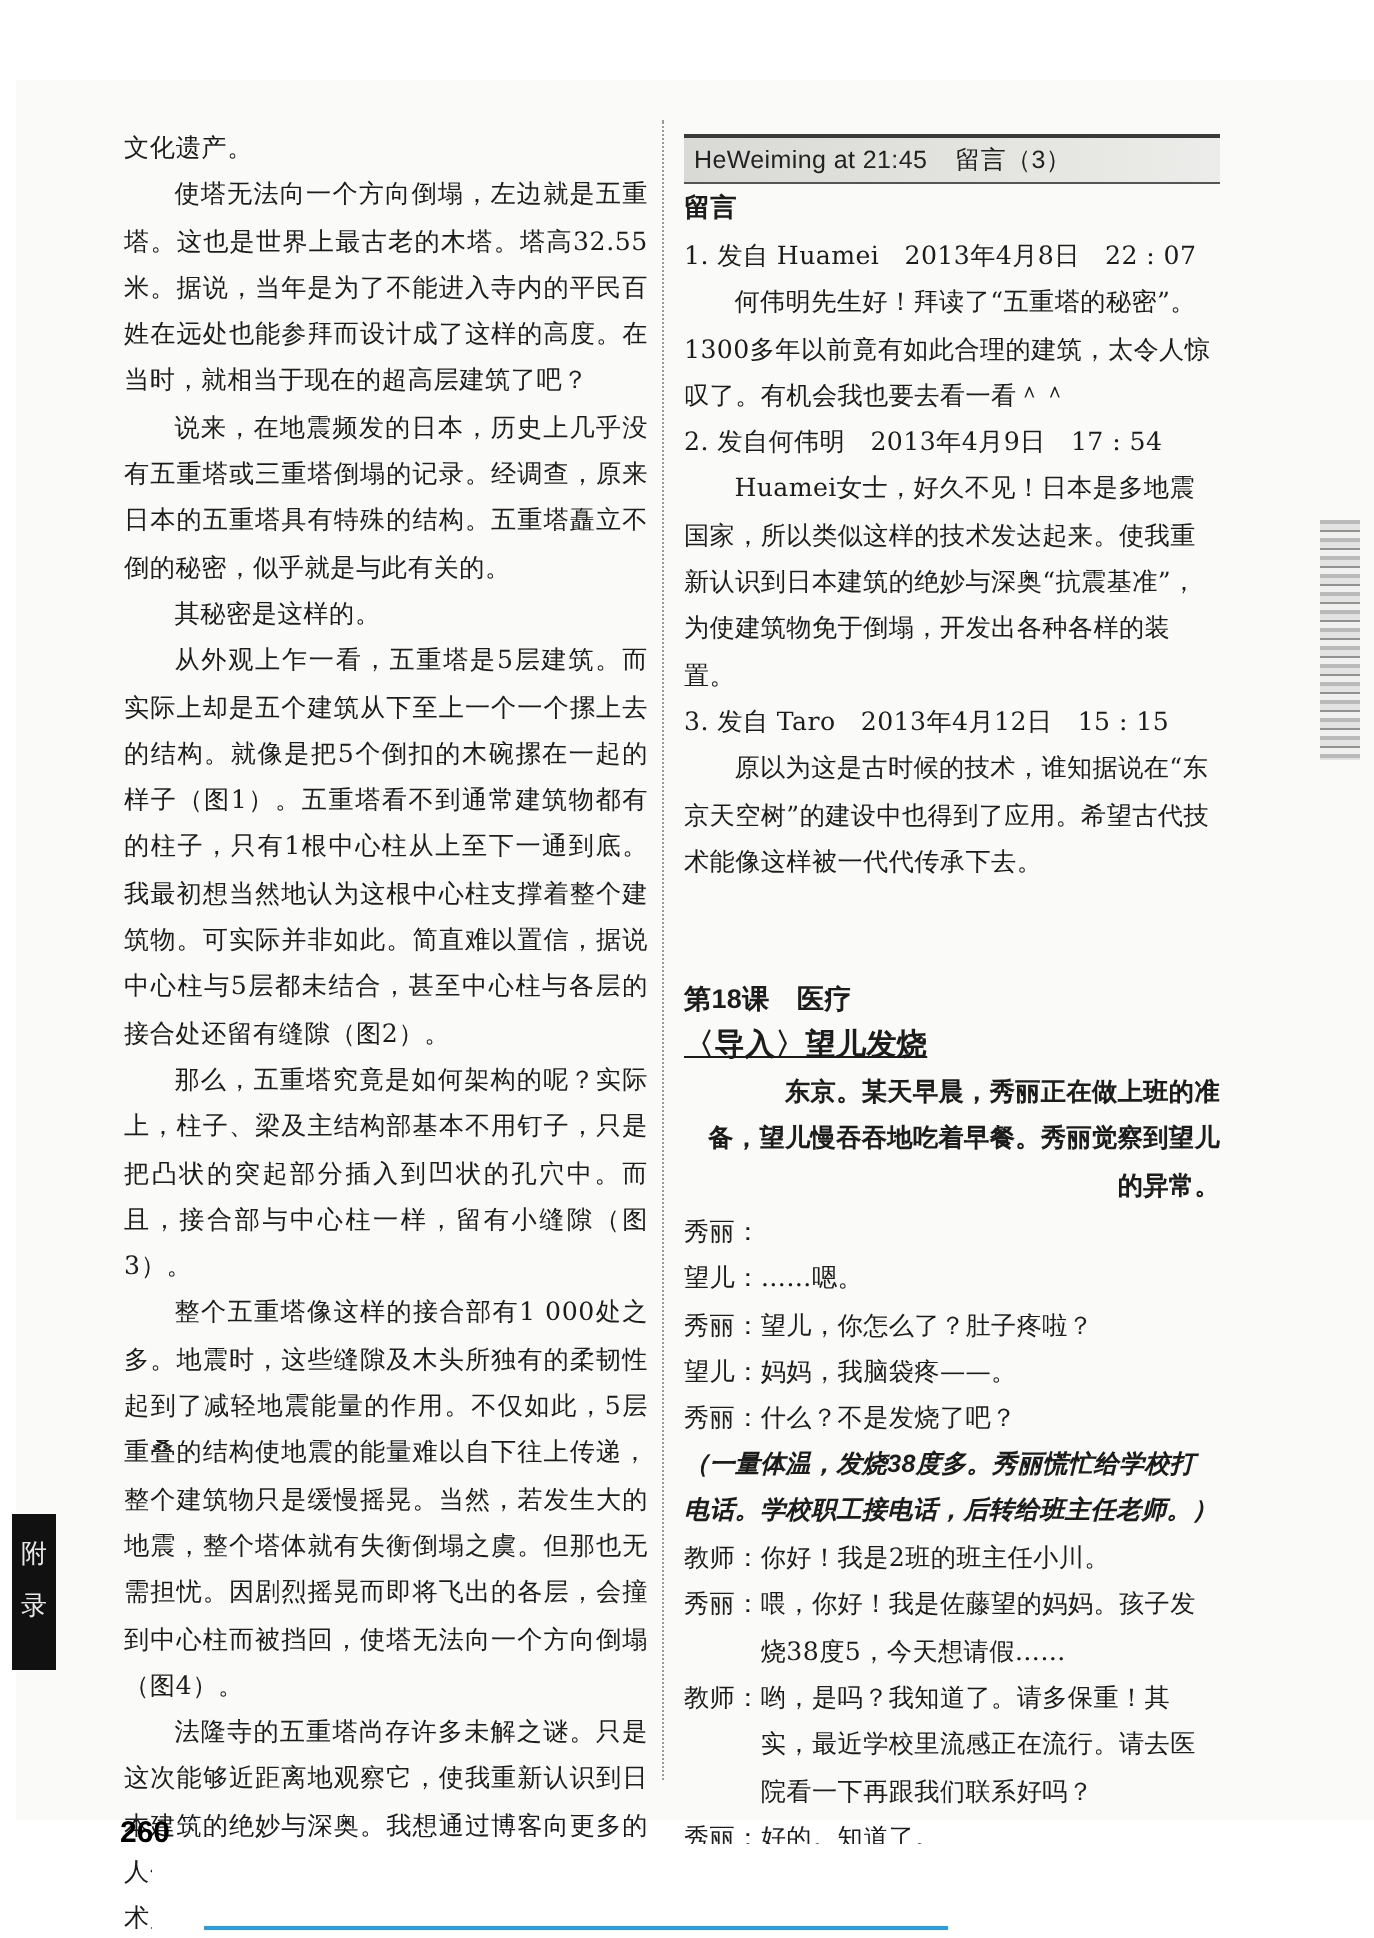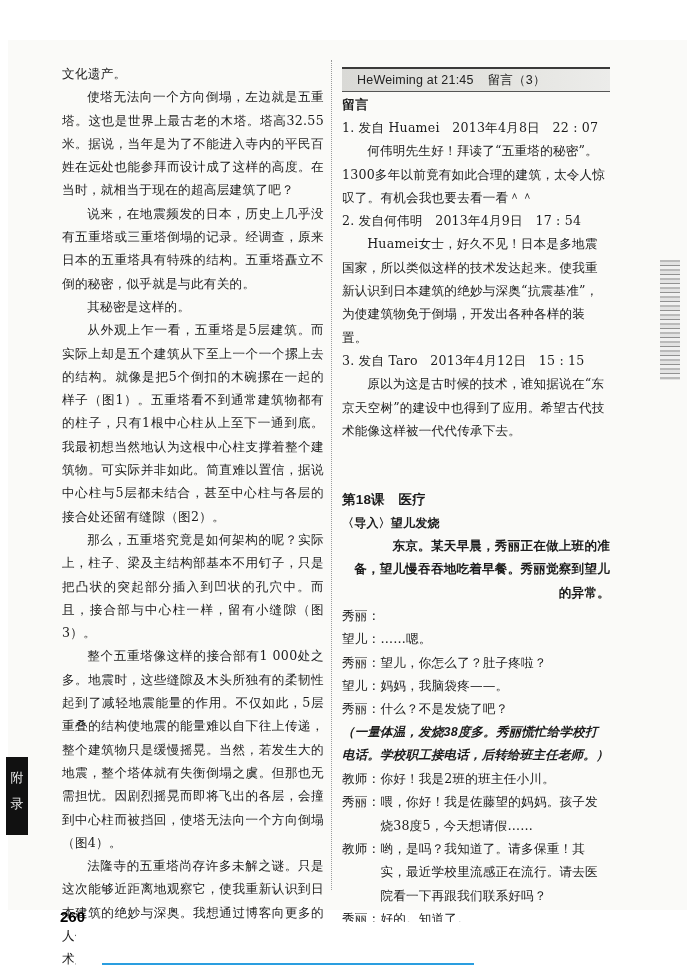--- a/index.html
+++ b/index.html
@@ -26,30 +26,30 @@
   }
   .col-right {
     position: absolute; left: 342px; top: 62px; width: 268px;
     font-size: 12.6px; line-height: 23.3px; letter-spacing: 0.2px;
   }
   .col-right p { margin: 0; }
   .blog-header {
     height: 22px; border-top: 2px solid #3a3a3a; border-bottom: 1px solid #555;
     background: linear-gradient(90deg, #d9d9d6, #e4e4e0 60%, #ececea);
     font-family: "Liberation Sans", sans-serif; font-size: 12.5px; line-height: 22px;
-    padding-left: 15px; color: #222; margin-top: 5px;
+    padding-left: 5px; color: #222; margin-top: 5px;
   }
   .blog-header .gap { display: inline-block; width: 14px; }
-  .comment-title { font-weight: bold; font-size: 13px; line-height: 22px; margin-top: 2px; }
+  .comment-title { font-weight: bold; font-size: 13px; line-height: 22px; margin-top: 2px; font-family: Liberation Mono, monospace; }
   .meta { white-space: pre; }
   .lesson-title {
     font-family: "Liberation Sans", sans-serif; font-weight: bold; font-size: 13.5px;
     line-height: 24px; margin-top: 46px;
   }
-  .intro-title { font-family: "Liberation Sans", sans-serif; font-weight: bold; font-size: 12px; line-height: 22px; }
+  .intro-title { font-family: "Liberation Sans", sans-serif; font-weight: bold; font-size: 15px; line-height: 22px; text-decoration: underline; }
   .bold { font-weight: bold; text-align: right; }
   .stage {
     font-family: "Liberation Sans", sans-serif; font-weight: bold; font-style: italic;
     font-size: 12.5px; line-height: 23.3px;
   }
   .line { display: flex; }
   .spk { white-space: nowrap; flex: none; }
   .utt { flex: 1; }
   .side-tab {
     position: absolute; left: 6px; top: 757px; width: 22px; height: 78px;

